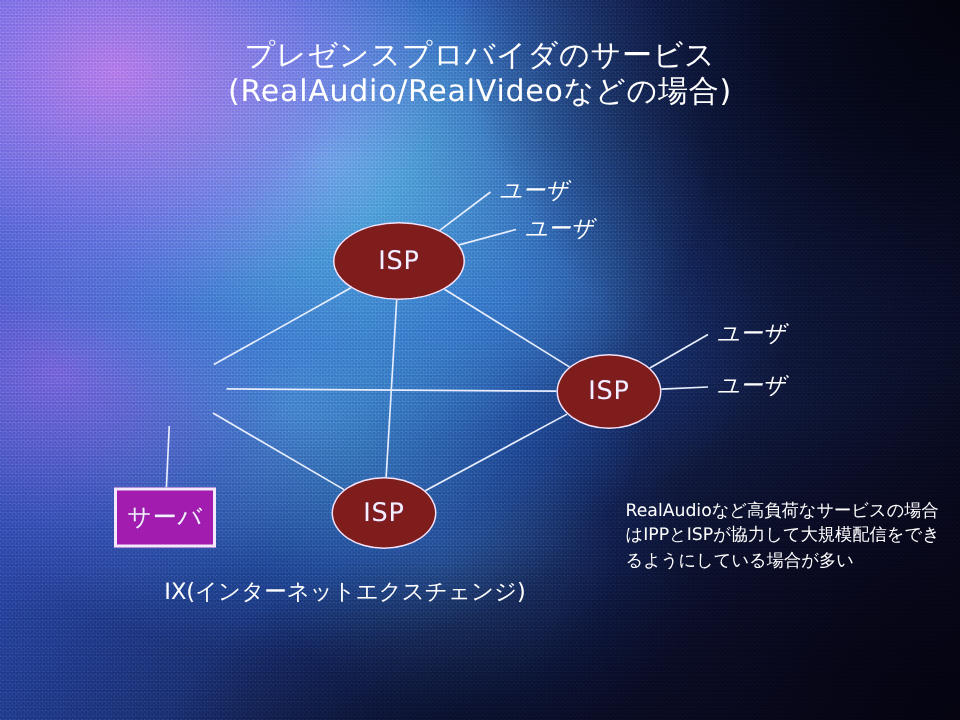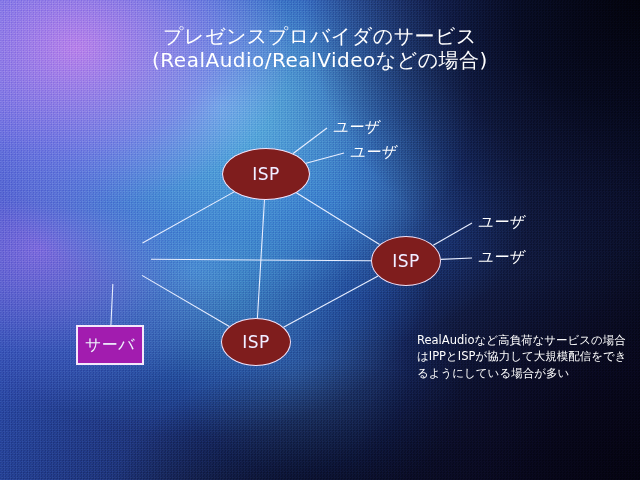--- a/index.html
+++ b/index.html
@@ -172,15 +172,16 @@
       </div>
     </div>
 
   <div id="user-layer" class="bg-layer">
       <div class="txt user-label" style="left: 333px; top: 119px;">ユーザ</div>
       <div class="txt user-label" style="left: 350px; top: 144px;">ユーザ</div>
       <div class="txt user-label" style="left: 478px; top: 214px;">ユーザ</div>
       <div class="txt user-label" style="left: 478px; top: 249px;">ユーザ</div>
     </div>
 
+  <div class="txt" id="ix-caption">IX(インターネットエクスチェンジ)</div>
   <div class="txt" id="note-block">RealAudioなど高負荷なサービスの場合はIPPとISPが協力して大規模配信をできるようにしている場合が多い</div>
 
 </div>
 
 </body></html>

